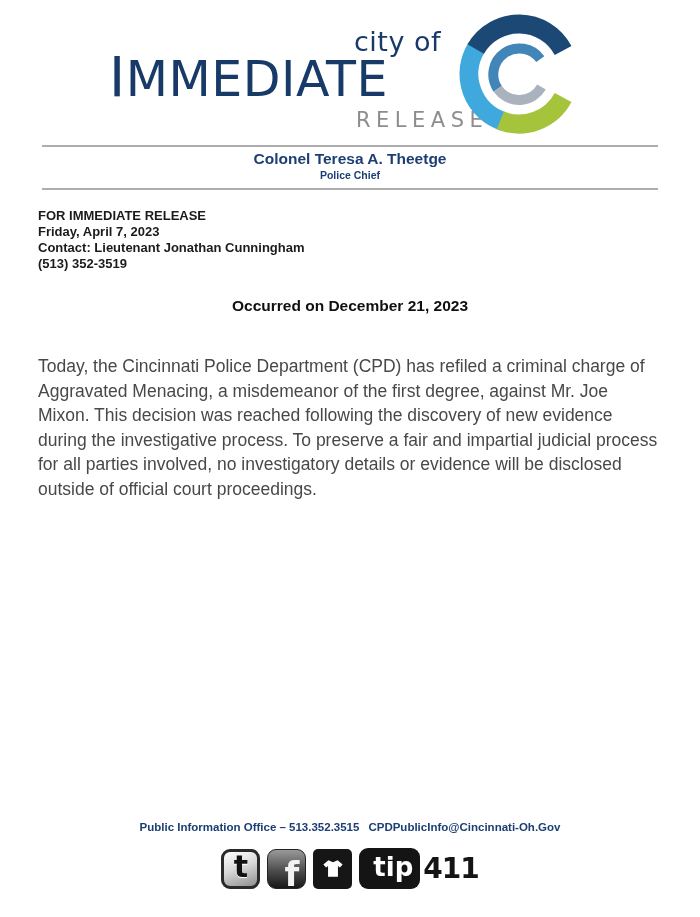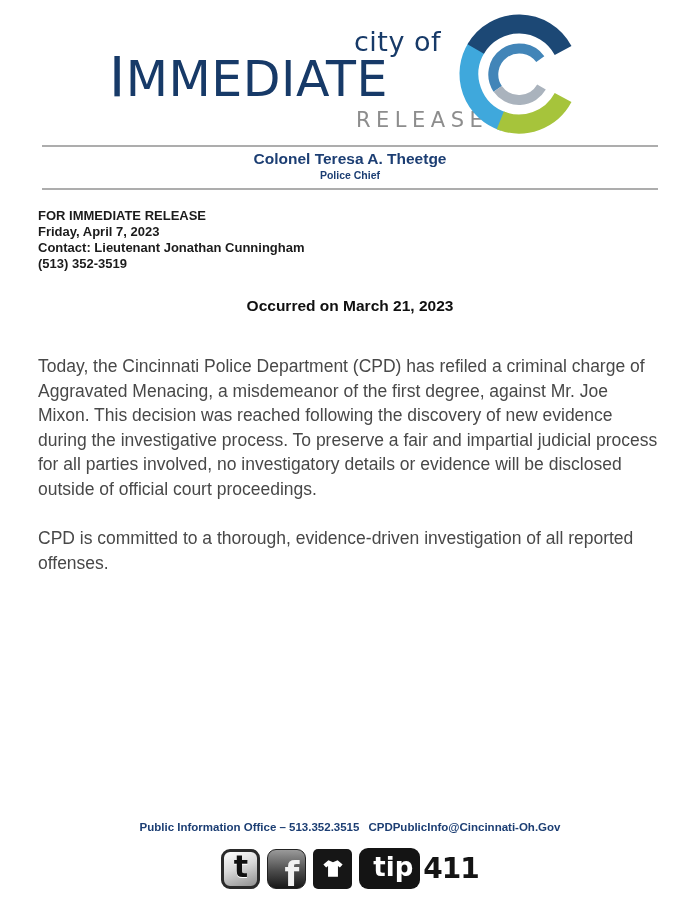--- a/index.html
+++ b/index.html
@@ -132,25 +132,24 @@
   <div class="chief-title">Police Chief</div>
 
   <div class="release">
     <div>FOR IMMEDIATE RELEASE</div>
     <div>Friday, April 7, 2023</div>
     <div>Contact: Lieutenant Jonathan Cunningham</div>
     <div>(513) 352-3519</div>
   </div>
 
   <div class="headline">
-    <div>Occurred on March 21, 2023</div>
+    <div>Occurred on December 21, 2023</div>
   </div>
 
   <div class="para p1">Today, the Cincinnati Police Department (CPD) has refiled a criminal charge of Aggravated Menacing, a misdemeanor of the first degree, against Mr. Joe Mixon. This decision was reached following the discovery of new evidence during the investigative process. To preserve a fair and impartial judicial process for all parties involved, no investigatory details or evidence will be disclosed outside of official court proceedings.</div>
-  <div class="para p2">CPD is committed to a thorough, evidence-driven investigation of all reported offenses.</div>
 
   <div class="footer-line">
     <span>Public Information Office – 513.352.3515</span><span class="email">CPDPublicInfo@Cincinnati-Oh.Gov</span>
   </div>
 
   <div class="social-row">
     <div class="tile twitter">
       <span class="glyph">t</span>
     </div>
     <div class="tile facebook">

